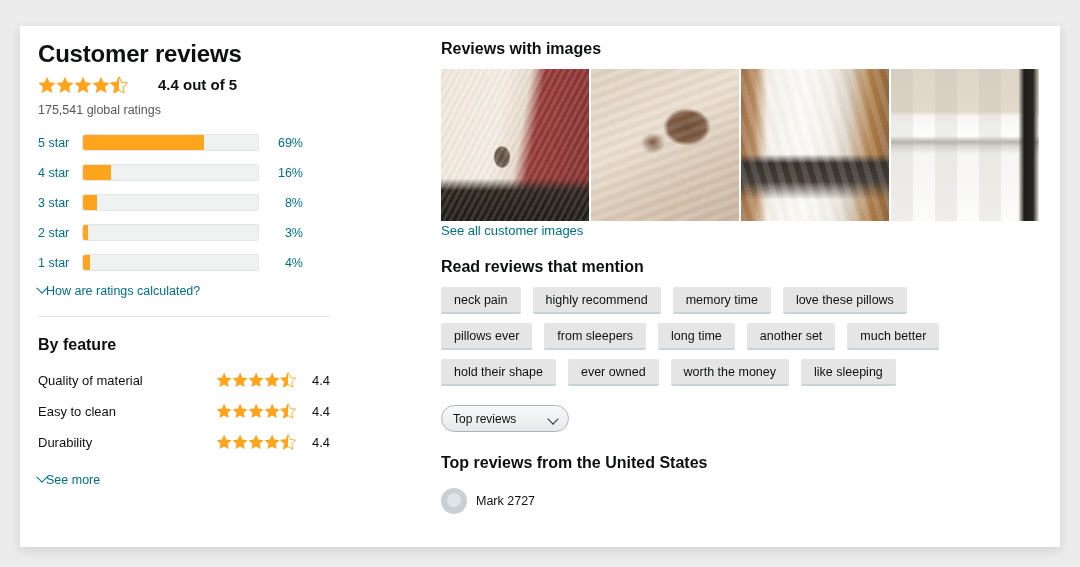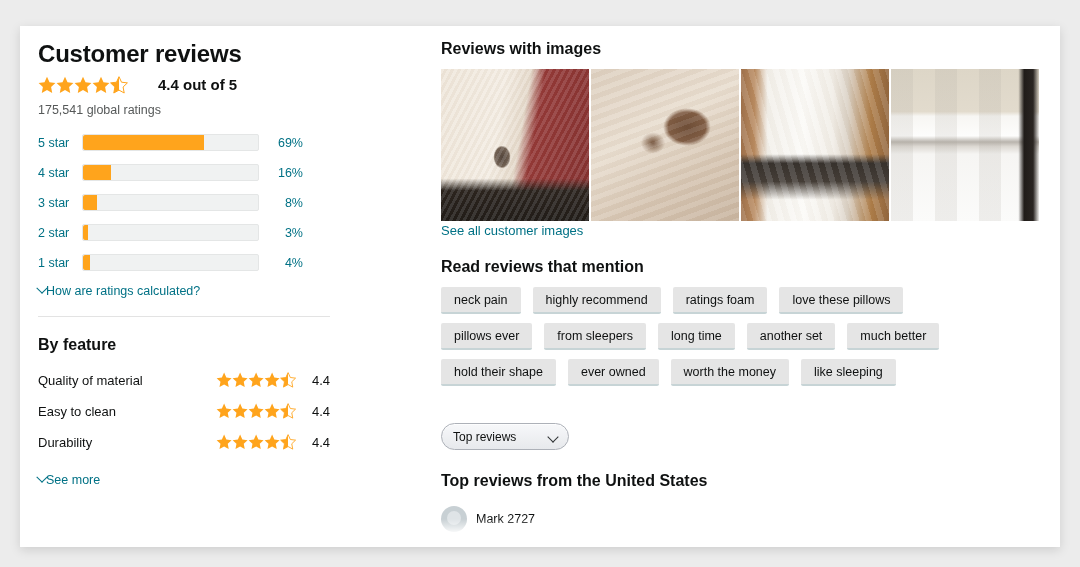--- a/index.html
+++ b/index.html
@@ -299,21 +299,21 @@
     border-bottom: 2px solid #c7d4d6;
     border-radius: 2px;
     padding: 6px 13px 5px 13px;
     font-size: 12.5px;
     color: #0f1111;
     cursor: pointer;
     white-space: nowrap;
   }
 
   .sort-wrap {
-    margin-top: 37px;
+    margin-top: 19px;
   }
 
   .sort-select {
     appearance: none;
     -webkit-appearance: none;
     width: 128px;
     height: 27px;
     border: 1px solid #adb1b8;
     border-radius: 14px;
     background: linear-gradient(180deg, #f7f8fa 0%, #e7e9ec 100%);
@@ -525,21 +525,21 @@
           <div class="thumb thumb-4"></div>
         </div>
 
         <span class="see-all">See all customer images</span>
 
         <h2 class="mention-title">Read reviews that mention</h2>
 
         <div class="chips">
           <span class="chip">neck pain</span>
           <span class="chip">highly recommend</span>
-          <span class="chip">ratings foam</span>
+          <span class="chip">memory time</span>
           <span class="chip">love these pillows</span>
           <span class="chip">pillows ever</span>
           <span class="chip">from sleepers</span>
           <span class="chip">long time</span>
           <span class="chip">another set</span>
           <span class="chip">much better</span>
           <span class="chip">hold their shape</span>
           <span class="chip">ever owned</span>
           <span class="chip">worth the money</span>
           <span class="chip">like sleeping</span>

